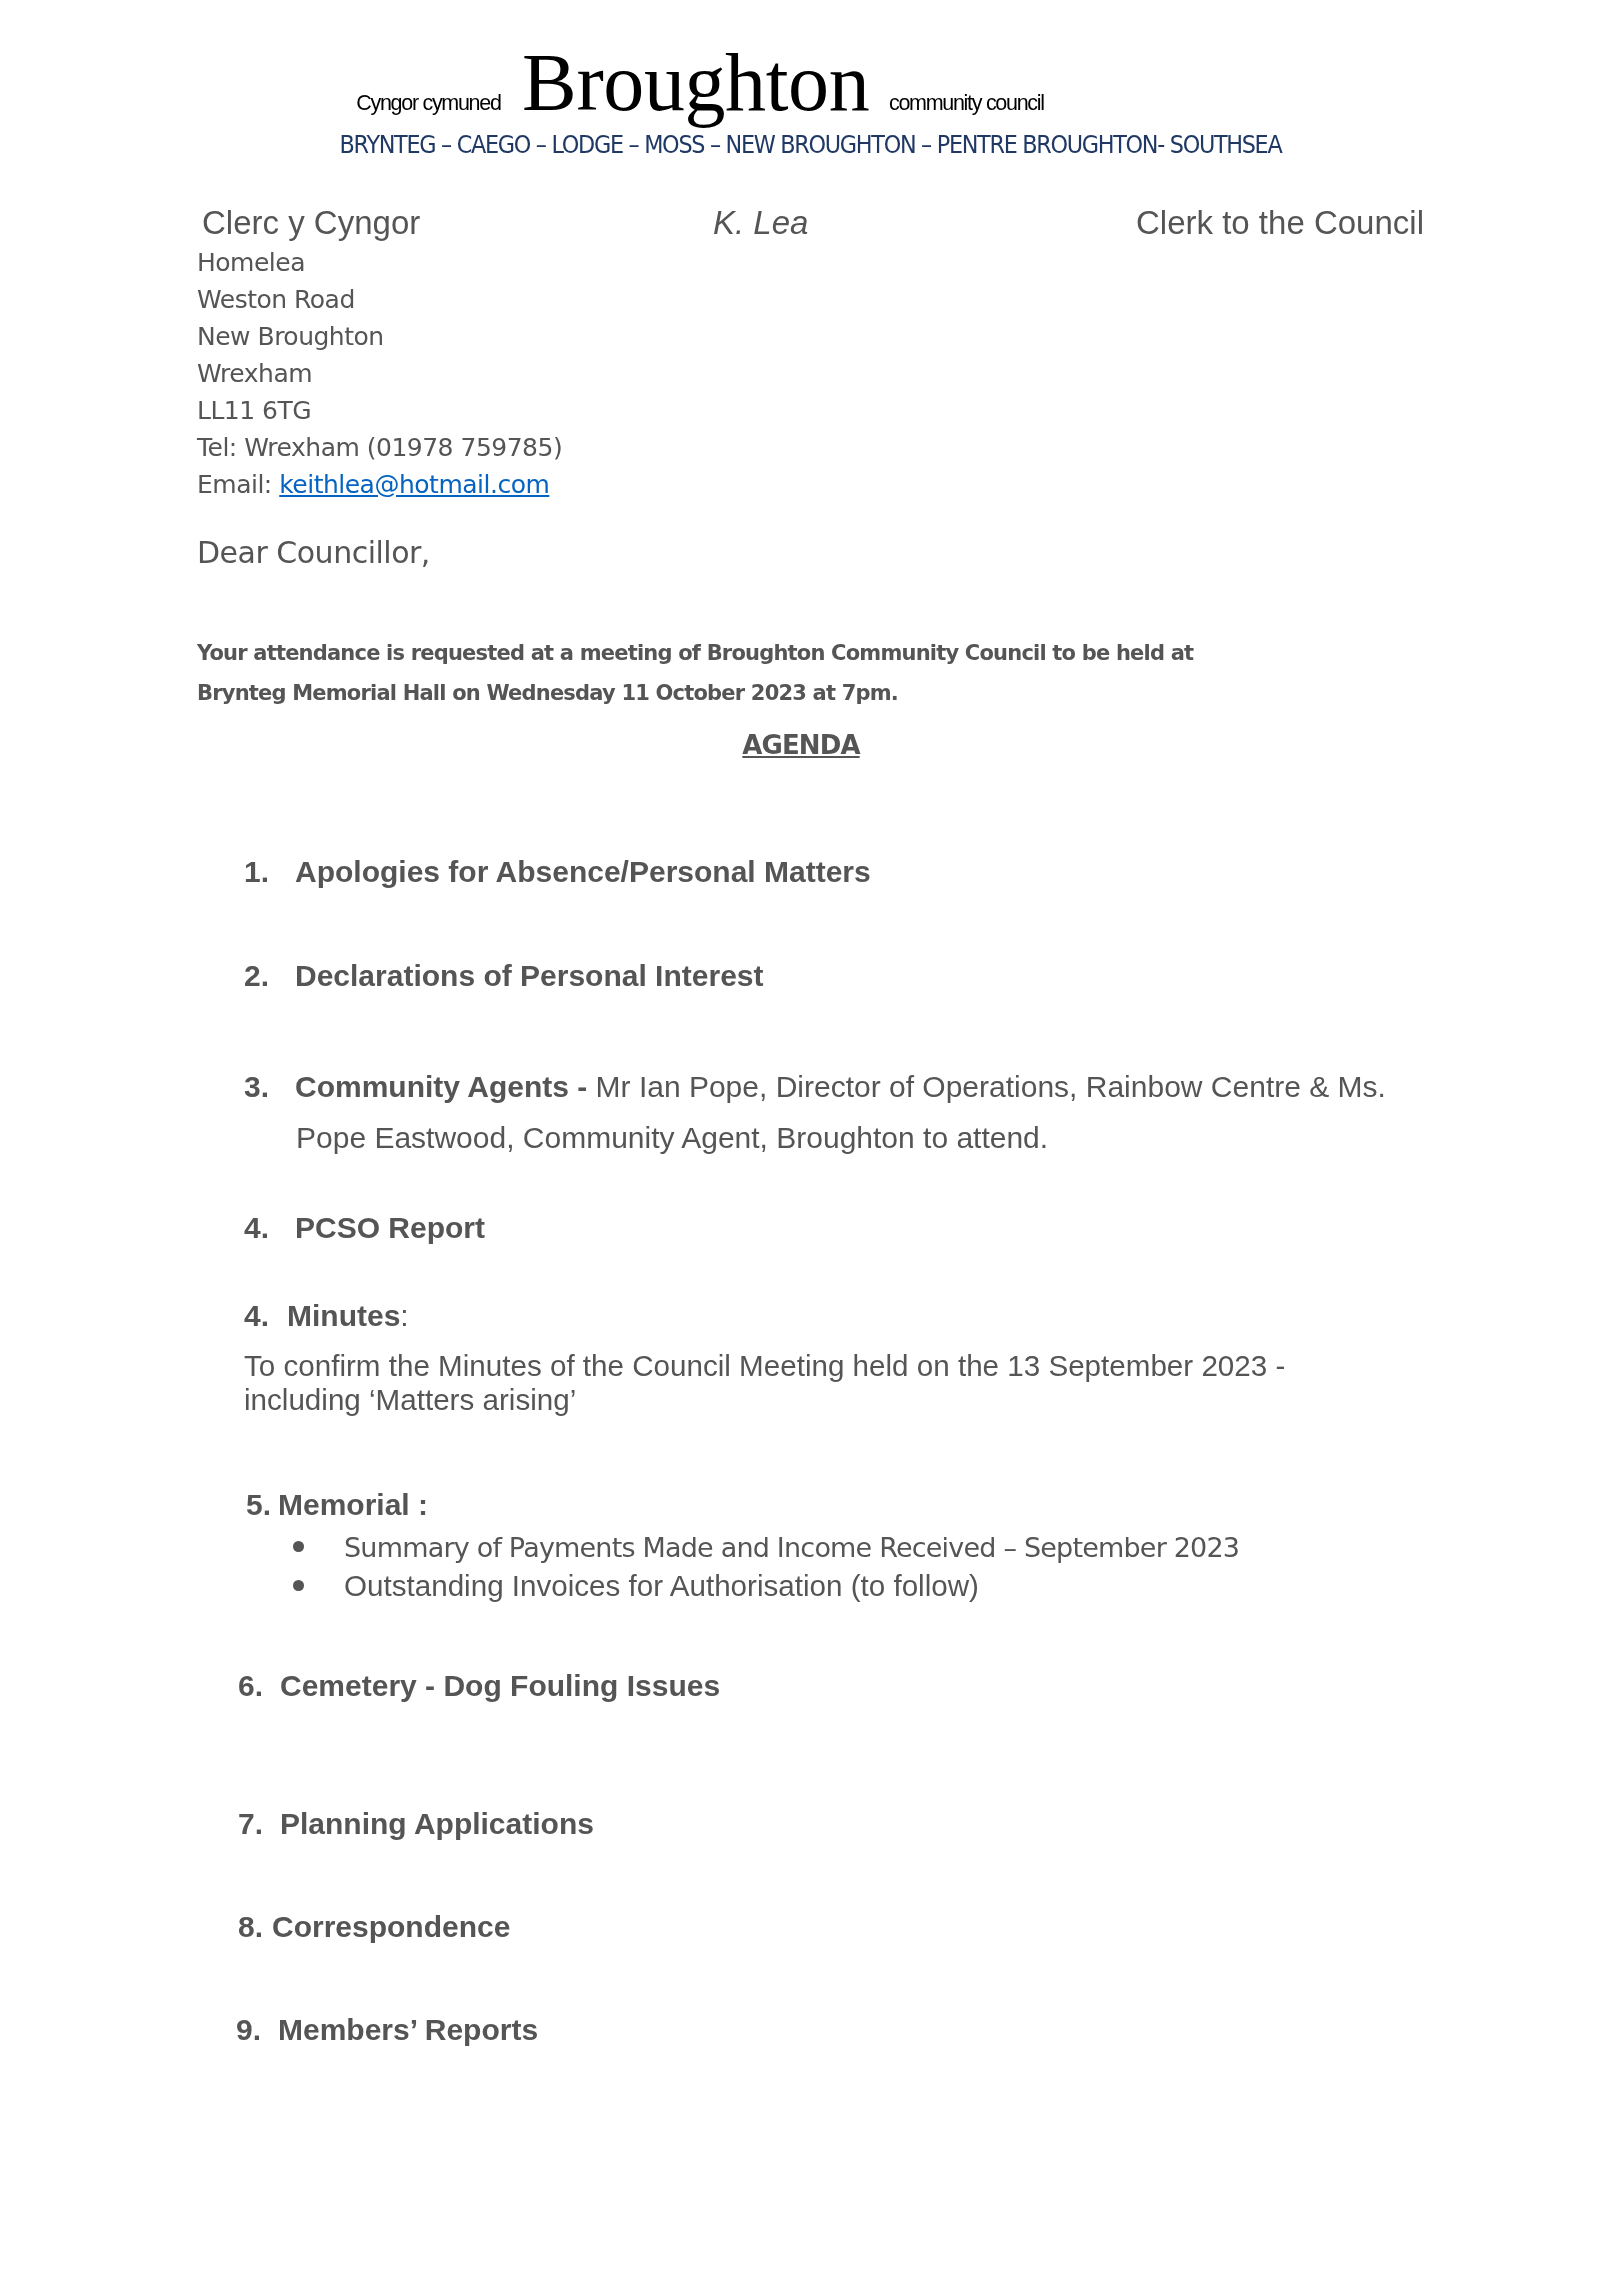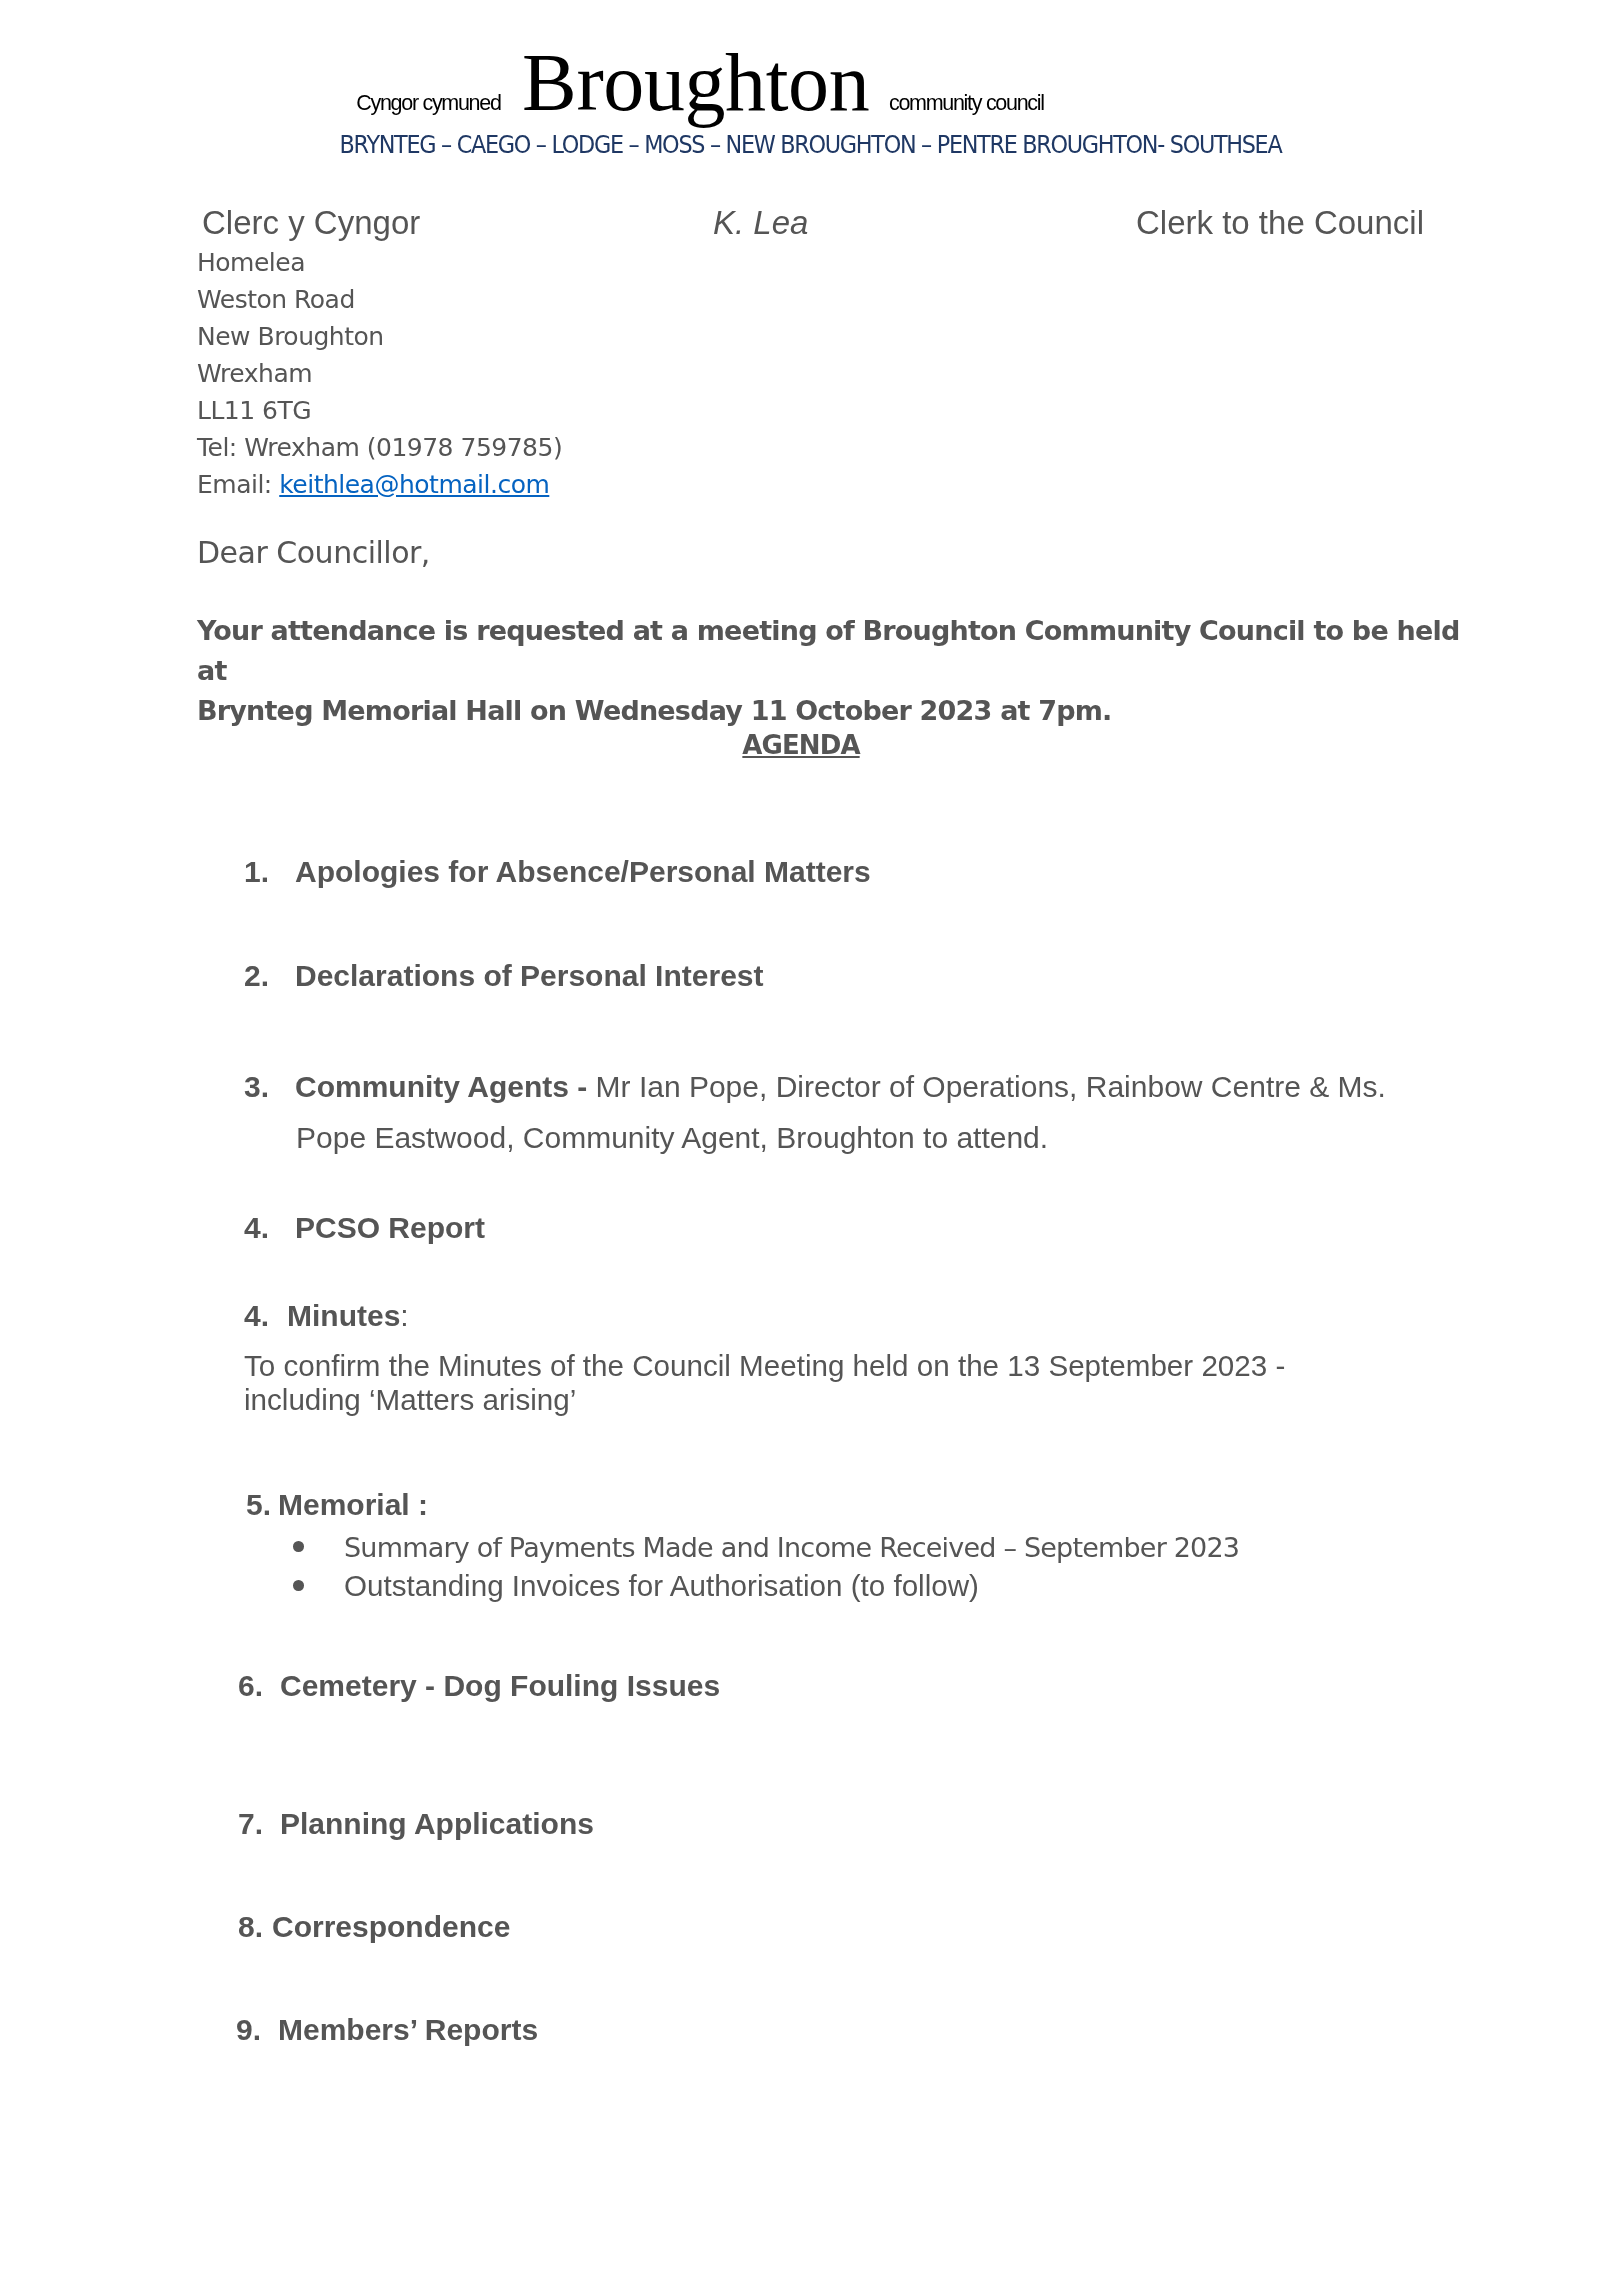--- a/index.html
+++ b/index.html
@@ -67,24 +67,24 @@
 
     .salutation {
       left: 197px; top: 535px;
       font-family: "DejaVu Sans", sans-serif;
       font-size: 30px;
       letter-spacing: -0.5px;
     }
 
     .invitation {
       position: absolute;
-      left: 197px; top: 611px; width: 1272px;
+      left: 197px; top: 633px; width: 1272px;
       font-family: "DejaVu Sans", sans-serif;
       font-weight: bold;
-      font-size: 27px;
+      font-size: 21px;
       line-height: 40px;
       letter-spacing: -0.8px;
       color: #555555;
     }
 
     .agenda-title {
       left: 0; width: 1602px; top: 730px;
       text-align: center;
       font-family: "DejaVu Sans", sans-serif;
       font-weight: bold;

